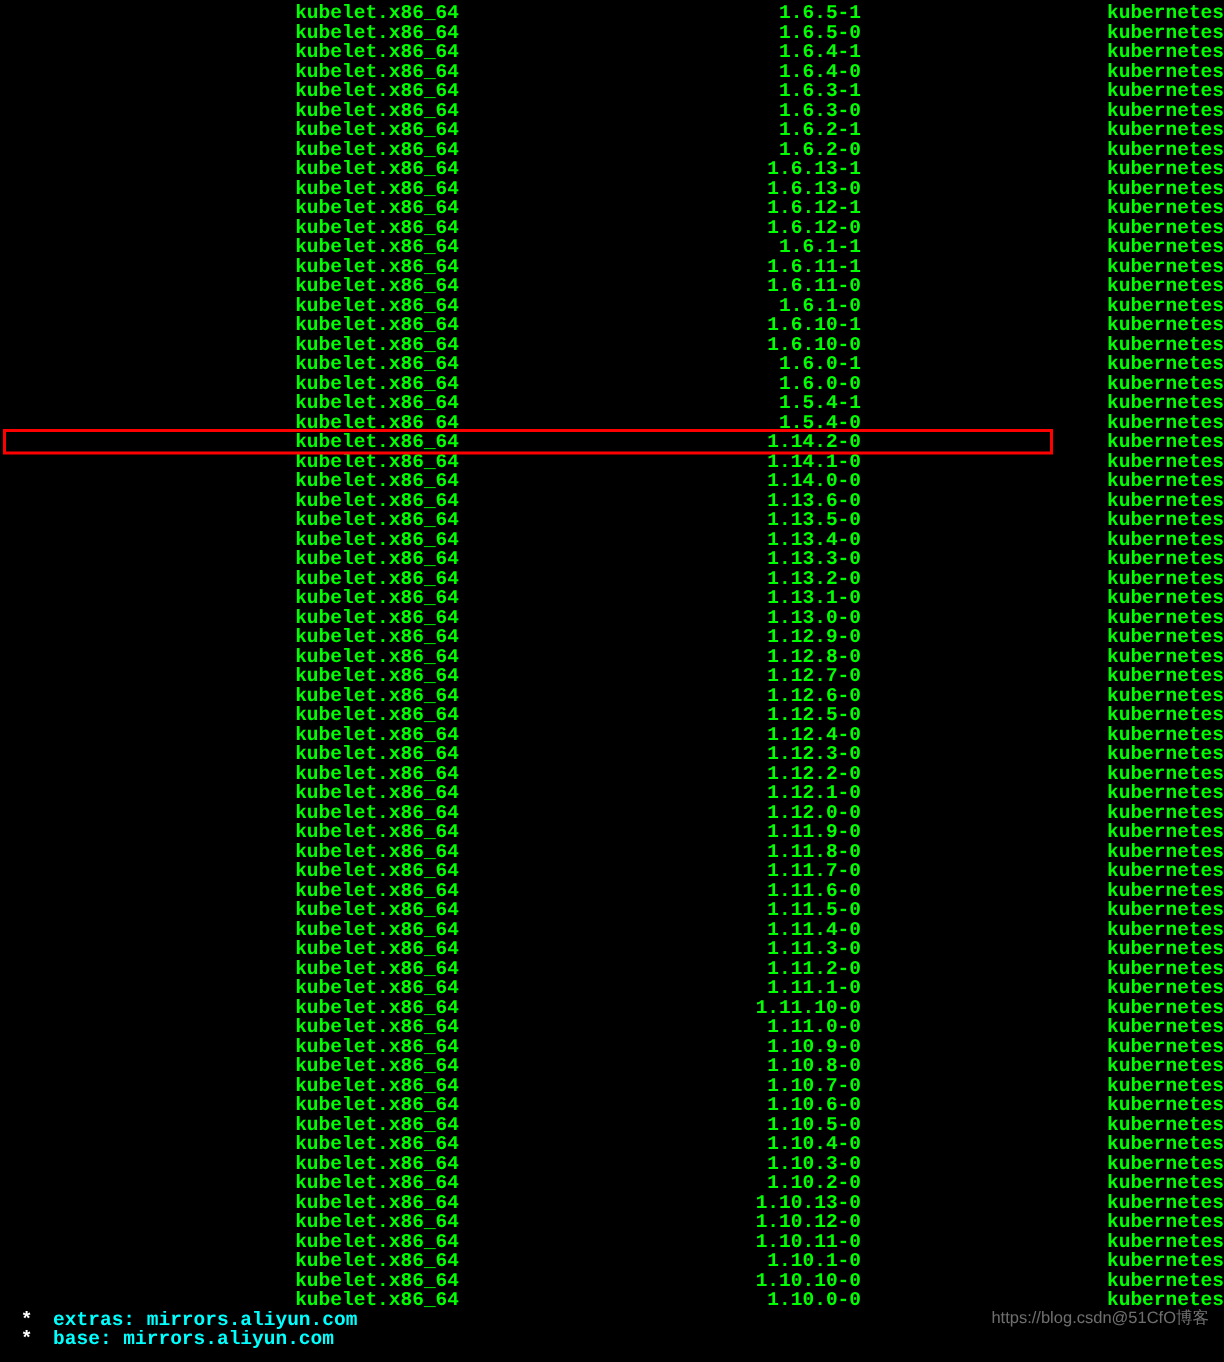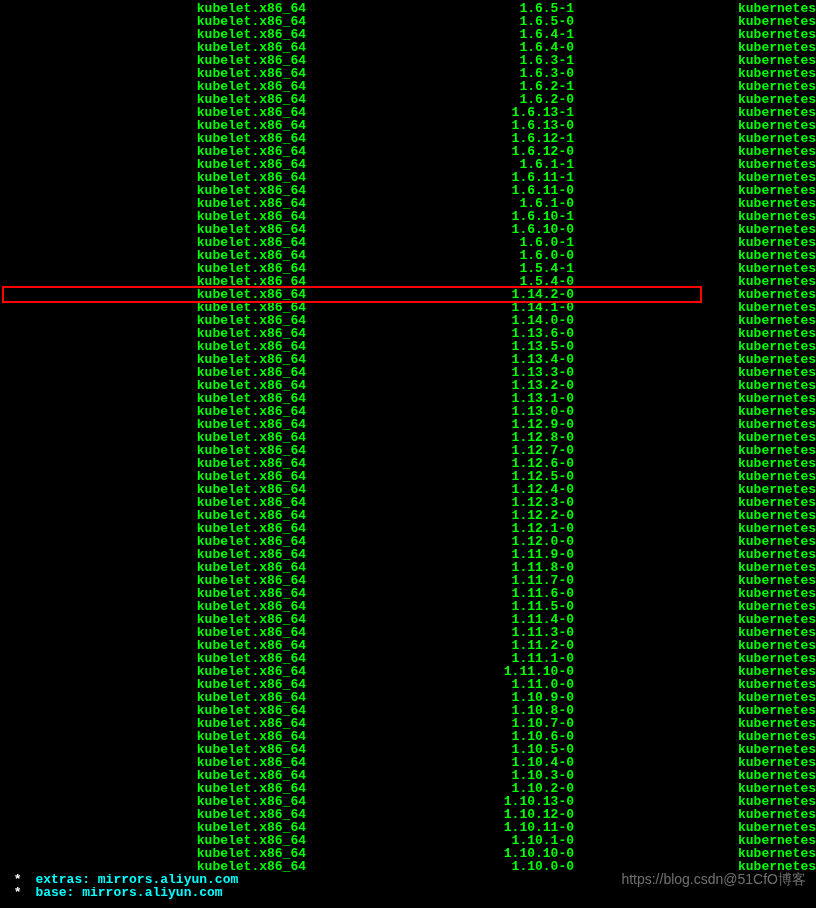--- a/index.html
+++ b/index.html
@@ -42,21 +42,21 @@
     top: 291px;
     height: 17px;
     pointer-events: none;
   }
   .watermark {
     position: absolute;
     right: 10px;
     bottom: 22px;
     color: rgba(220,220,220,0.5);
     font-family: Arial, sans-serif;
-    font-size: 14px;
+    font-size: 11px;
     pointer-events: none;
   }
 </style>
 </head>
 <body>
 
 <div class="terminal" id="terminal"><div class="row"><span class="c-pkg">kubelet.x86_64</span><span class="c-ver">1.6.5-1</span><span class="c-repo">kubernetes</span></div><div class="row"><span class="c-pkg">kubelet.x86_64</span><span class="c-ver">1.6.5-0</span><span class="c-repo">kubernetes</span></div><div class="row"><span class="c-pkg">kubelet.x86_64</span><span class="c-ver">1.6.4-1</span><span class="c-repo">kubernetes</span></div><div class="row"><span class="c-pkg">kubelet.x86_64</span><span class="c-ver">1.6.4-0</span><span class="c-repo">kubernetes</span></div><div class="row"><span class="c-pkg">kubelet.x86_64</span><span class="c-ver">1.6.3-1</span><span class="c-repo">kubernetes</span></div><div class="row"><span class="c-pkg">kubelet.x86_64</span><span class="c-ver">1.6.3-0</span><span class="c-repo">kubernetes</span></div><div class="row"><span class="c-pkg">kubelet.x86_64</span><span class="c-ver">1.6.2-1</span><span class="c-repo">kubernetes</span></div><div class="row"><span class="c-pkg">kubelet.x86_64</span><span class="c-ver">1.6.2-0</span><span class="c-repo">kubernetes</span></div><div class="row"><span class="c-pkg">kubelet.x86_64</span><span class="c-ver">1.6.13-1</span><span class="c-repo">kubernetes</span></div><div class="row"><span class="c-pkg">kubelet.x86_64</span><span class="c-ver">1.6.13-0</span><span class="c-repo">kubernetes</span></div><div class="row"><span class="c-pkg">kubelet.x86_64</span><span class="c-ver">1.6.12-1</span><span class="c-repo">kubernetes</span></div><div class="row"><span class="c-pkg">kubelet.x86_64</span><span class="c-ver">1.6.12-0</span><span class="c-repo">kubernetes</span></div><div class="row"><span class="c-pkg">kubelet.x86_64</span><span class="c-ver">1.6.1-1</span><span class="c-repo">kubernetes</span></div><div class="row"><span class="c-pkg">kubelet.x86_64</span><span class="c-ver">1.6.11-1</span><span class="c-repo">kubernetes</span></div><div class="row"><span class="c-pkg">kubelet.x86_64</span><span class="c-ver">1.6.11-0</span><span class="c-repo">kubernetes</span></div><div class="row"><span class="c-pkg">kubelet.x86_64</span><span class="c-ver">1.6.1-0</span><span class="c-repo">kubernetes</span></div><div class="row"><span class="c-pkg">kubelet.x86_64</span><span class="c-ver">1.6.10-1</span><span class="c-repo">kubernetes</span></div><div class="row"><span class="c-pkg">kubelet.x86_64</span><span class="c-ver">1.6.10-0</span><span class="c-repo">kubernetes</span></div><div class="row"><span class="c-pkg">kubelet.x86_64</span><span class="c-ver">1.6.0-1</span><span class="c-repo">kubernetes</span></div><div class="row"><span class="c-pkg">kubelet.x86_64</span><span class="c-ver">1.6.0-0</span><span class="c-repo">kubernetes</span></div><div class="row"><span class="c-pkg">kubelet.x86_64</span><span class="c-ver">1.5.4-1</span><span class="c-repo">kubernetes</span></div><div class="row"><span class="c-pkg">kubelet.x86_64</span><span class="c-ver">1.5.4-0</span><span class="c-repo">kubernetes</span></div><div class="row"><span class="c-pkg">kubelet.x86_64</span><span class="c-ver">1.14.2-0</span><span class="c-repo">kubernetes</span></div><div class="row"><span class="c-pkg">kubelet.x86_64</span><span class="c-ver">1.14.1-0</span><span class="c-repo">kubernetes</span></div><div class="row"><span class="c-pkg">kubelet.x86_64</span><span class="c-ver">1.14.0-0</span><span class="c-repo">kubernetes</span></div><div class="row"><span class="c-pkg">kubelet.x86_64</span><span class="c-ver">1.13.6-0</span><span class="c-repo">kubernetes</span></div><div class="row"><span class="c-pkg">kubelet.x86_64</span><span class="c-ver">1.13.5-0</span><span class="c-repo">kubernetes</span></div><div class="row"><span class="c-pkg">kubelet.x86_64</span><span class="c-ver">1.13.4-0</span><span class="c-repo">kubernetes</span></div><div class="row"><span class="c-pkg">kubelet.x86_64</span><span class="c-ver">1.13.3-0</span><span class="c-repo">kubernetes</span></div><div class="row"><span class="c-pkg">kubelet.x86_64</span><span class="c-ver">1.13.2-0</span><span class="c-repo">kubernetes</span></div><div class="row"><span class="c-pkg">kubelet.x86_64</span><span class="c-ver">1.13.1-0</span><span class="c-repo">kubernetes</span></div><div class="row"><span class="c-pkg">kubelet.x86_64</span><span class="c-ver">1.13.0-0</span><span class="c-repo">kubernetes</span></div><div class="row"><span class="c-pkg">kubelet.x86_64</span><span class="c-ver">1.12.9-0</span><span class="c-repo">kubernetes</span></div><div class="row"><span class="c-pkg">kubelet.x86_64</span><span class="c-ver">1.12.8-0</span><span class="c-repo">kubernetes</span></div><div class="row"><span class="c-pkg">kubelet.x86_64</span><span class="c-ver">1.12.7-0</span><span class="c-repo">kubernetes</span></div><div class="row"><span class="c-pkg">kubelet.x86_64</span><span class="c-ver">1.12.6-0</span><span class="c-repo">kubernetes</span></div><div class="row"><span class="c-pkg">kubelet.x86_64</span><span class="c-ver">1.12.5-0</span><span class="c-repo">kubernetes</span></div><div class="row"><span class="c-pkg">kubelet.x86_64</span><span class="c-ver">1.12.4-0</span><span class="c-repo">kubernetes</span></div><div class="row"><span class="c-pkg">kubelet.x86_64</span><span class="c-ver">1.12.3-0</span><span class="c-repo">kubernetes</span></div><div class="row"><span class="c-pkg">kubelet.x86_64</span><span class="c-ver">1.12.2-0</span><span class="c-repo">kubernetes</span></div><div class="row"><span class="c-pkg">kubelet.x86_64</span><span class="c-ver">1.12.1-0</span><span class="c-repo">kubernetes</span></div><div class="row"><span class="c-pkg">kubelet.x86_64</span><span class="c-ver">1.12.0-0</span><span class="c-repo">kubernetes</span></div><div class="row"><span class="c-pkg">kubelet.x86_64</span><span class="c-ver">1.11.9-0</span><span class="c-repo">kubernetes</span></div><div class="row"><span class="c-pkg">kubelet.x86_64</span><span class="c-ver">1.11.8-0</span><span class="c-repo">kubernetes</span></div><div class="row"><span class="c-pkg">kubelet.x86_64</span><span class="c-ver">1.11.7-0</span><span class="c-repo">kubernetes</span></div><div class="row"><span class="c-pkg">kubelet.x86_64</span><span class="c-ver">1.11.6-0</span><span class="c-repo">kubernetes</span></div><div class="row"><span class="c-pkg">kubelet.x86_64</span><span class="c-ver">1.11.5-0</span><span class="c-repo">kubernetes</span></div><div class="row"><span class="c-pkg">kubelet.x86_64</span><span class="c-ver">1.11.4-0</span><span class="c-repo">kubernetes</span></div><div class="row"><span class="c-pkg">kubelet.x86_64</span><span class="c-ver">1.11.3-0</span><span class="c-repo">kubernetes</span></div><div class="row"><span class="c-pkg">kubelet.x86_64</span><span class="c-ver">1.11.2-0</span><span class="c-repo">kubernetes</span></div><div class="row"><span class="c-pkg">kubelet.x86_64</span><span class="c-ver">1.11.1-0</span><span class="c-repo">kubernetes</span></div><div class="row"><span class="c-pkg">kubelet.x86_64</span><span class="c-ver">1.11.10-0</span><span class="c-repo">kubernetes</span></div><div class="row"><span class="c-pkg">kubelet.x86_64</span><span class="c-ver">1.11.0-0</span><span class="c-repo">kubernetes</span></div><div class="row"><span class="c-pkg">kubelet.x86_64</span><span class="c-ver">1.10.9-0</span><span class="c-repo">kubernetes</span></div><div class="row"><span class="c-pkg">kubelet.x86_64</span><span class="c-ver">1.10.8-0</span><span class="c-repo">kubernetes</span></div><div class="row"><span class="c-pkg">kubelet.x86_64</span><span class="c-ver">1.10.7-0</span><span class="c-repo">kubernetes</span></div><div class="row"><span class="c-pkg">kubelet.x86_64</span><span class="c-ver">1.10.6-0</span><span class="c-repo">kubernetes</span></div><div class="row"><span class="c-pkg">kubelet.x86_64</span><span class="c-ver">1.10.5-0</span><span class="c-repo">kubernetes</span></div><div class="row"><span class="c-pkg">kubelet.x86_64</span><span class="c-ver">1.10.4-0</span><span class="c-repo">kubernetes</span></div><div class="row"><span class="c-pkg">kubelet.x86_64</span><span class="c-ver">1.10.3-0</span><span class="c-repo">kubernetes</span></div><div class="row"><span class="c-pkg">kubelet.x86_64</span><span class="c-ver">1.10.2-0</span><span class="c-repo">kubernetes</span></div><div class="row"><span class="c-pkg">kubelet.x86_64</span><span class="c-ver">1.10.13-0</span><span class="c-repo">kubernetes</span></div><div class="row"><span class="c-pkg">kubelet.x86_64</span><span class="c-ver">1.10.12-0</span><span class="c-repo">kubernetes</span></div><div class="row"><span class="c-pkg">kubelet.x86_64</span><span class="c-ver">1.10.11-0</span><span class="c-repo">kubernetes</span></div><div class="row"><span class="c-pkg">kubelet.x86_64</span><span class="c-ver">1.10.1-0</span><span class="c-repo">kubernetes</span></div><div class="row"><span class="c-pkg">kubelet.x86_64</span><span class="c-ver">1.10.10-0</span><span class="c-repo">kubernetes</span></div><div class="row"><span class="c-pkg">kubelet.x86_64</span><span class="c-ver">1.10.0-0</span><span class="c-repo">kubernetes</span></div><div class="footer-line"><span class="star"> *</span><span> extras: mirrors.aliyun.com</span></div><div class="footer-line"><span class="star"> *</span><span> base: mirrors.aliyun.com</span></div></div>
 
 <div class="highlight-box" id="hl" style="top: 286px;"></div>
 

